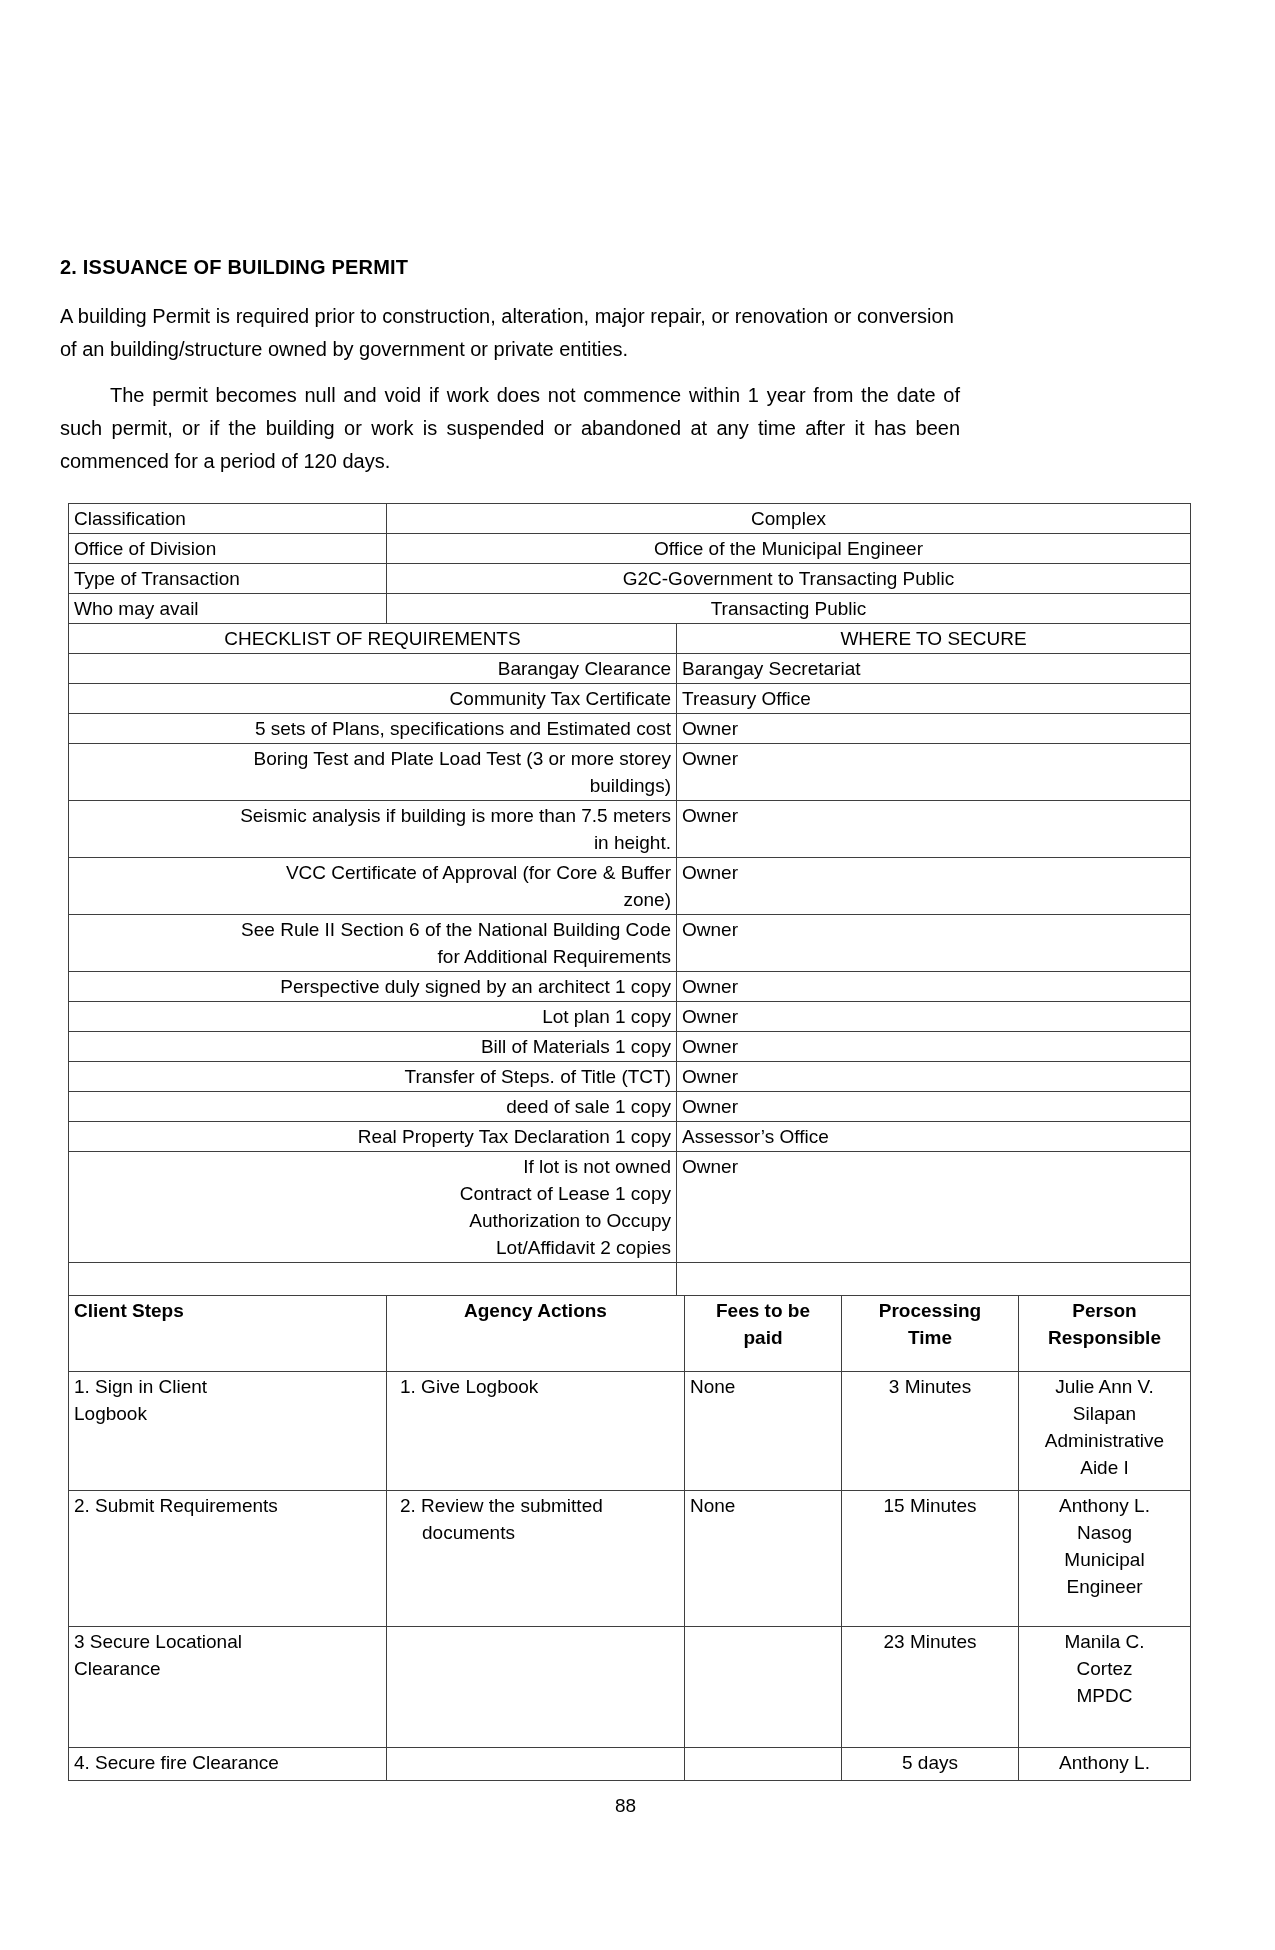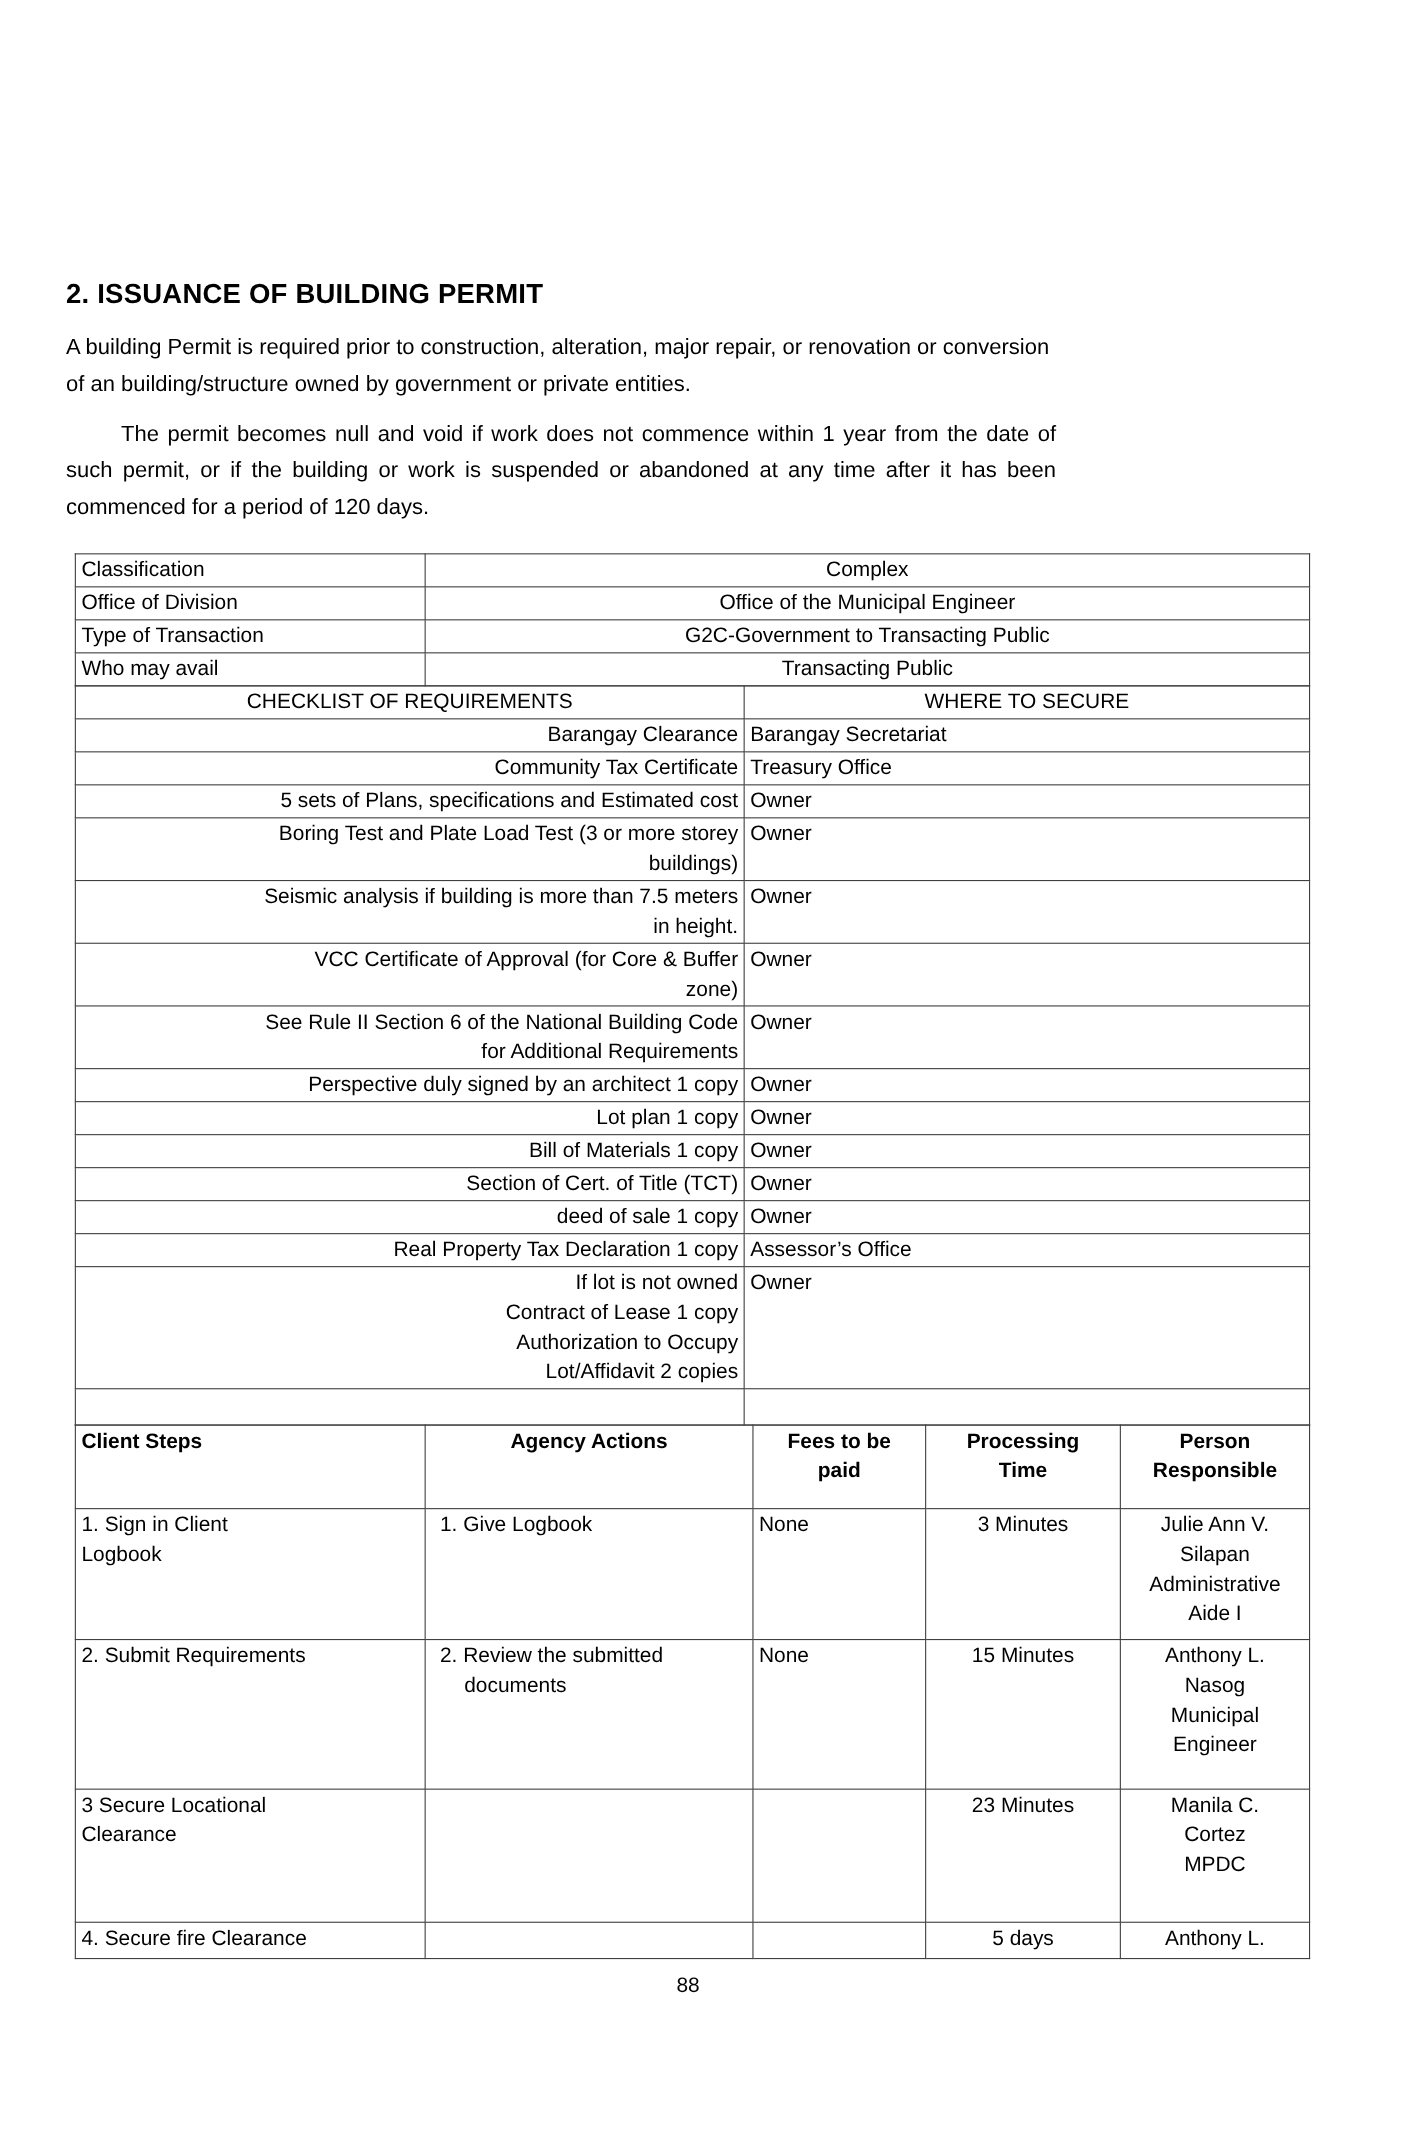--- a/index.html
+++ b/index.html
@@ -12,21 +12,21 @@
     height: 1950px;
     font-family: "Liberation Sans", sans-serif;
     color: #000000;
     position: relative;
     overflow: hidden;
   }
   .page {
     padding: 252px 84px 0 60px;
   }
   .doc-title {
-    font-size: 25px;
+    font-size: 20px;
     font-weight: bold;
     line-height: 30px;
     margin: 0 0 0 0;
     letter-spacing: 0.2px;
   }
   .para {
     font-size: 20px;
     line-height: 33px;
     width: 900px;
     margin: 18px 0 0 0;
@@ -169,21 +169,21 @@
       </tr>
       <tr>
         <td class="req-cell">Lot plan 1 copy</td>
         <td class="src-cell">Owner</td>
       </tr>
       <tr>
         <td class="req-cell">Bill of Materials 1 copy</td>
         <td class="src-cell">Owner</td>
       </tr>
       <tr>
-        <td class="req-cell">Section of Cert. of Title (TCT)</td>
+        <td class="req-cell">Transfer of Steps. of Title (TCT)</td>
         <td class="src-cell">Owner</td>
       </tr>
       <tr>
         <td class="req-cell">deed of sale 1 copy</td>
         <td class="src-cell">Owner</td>
       </tr>
       <tr>
         <td class="req-cell">Real Property Tax Declaration 1 copy</td>
         <td class="src-cell">Assessor’s Office</td>
       </tr>

